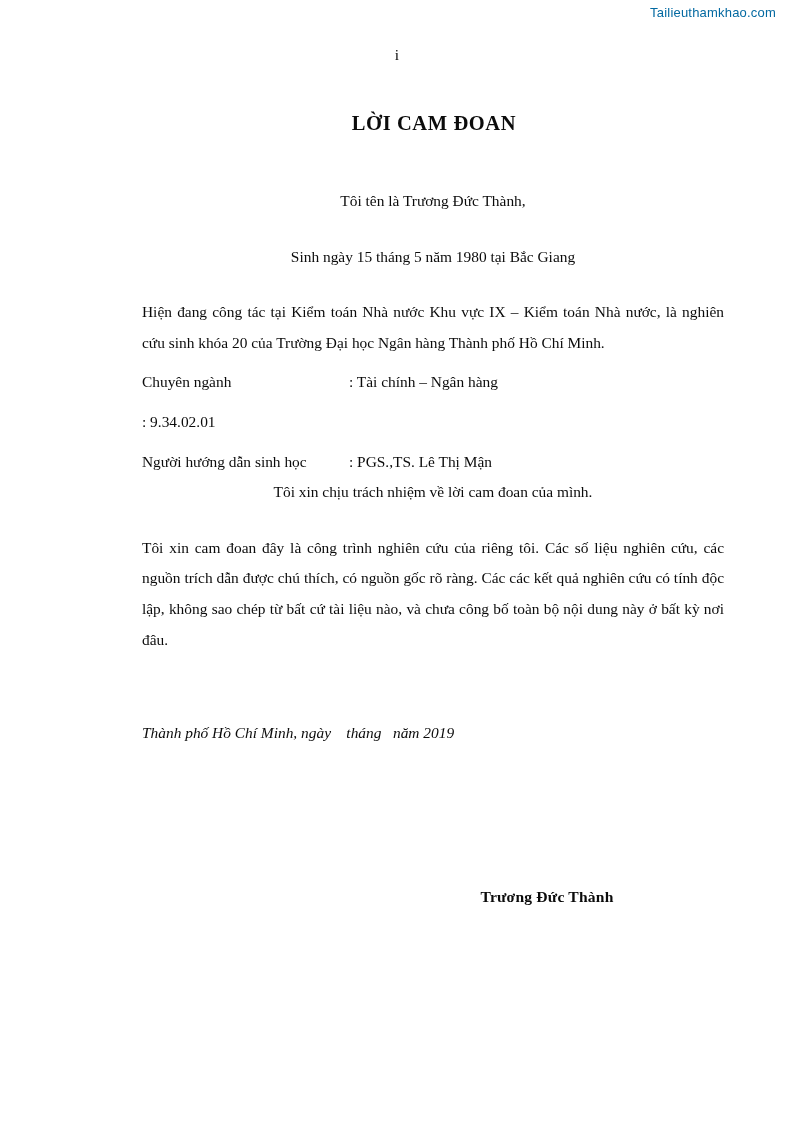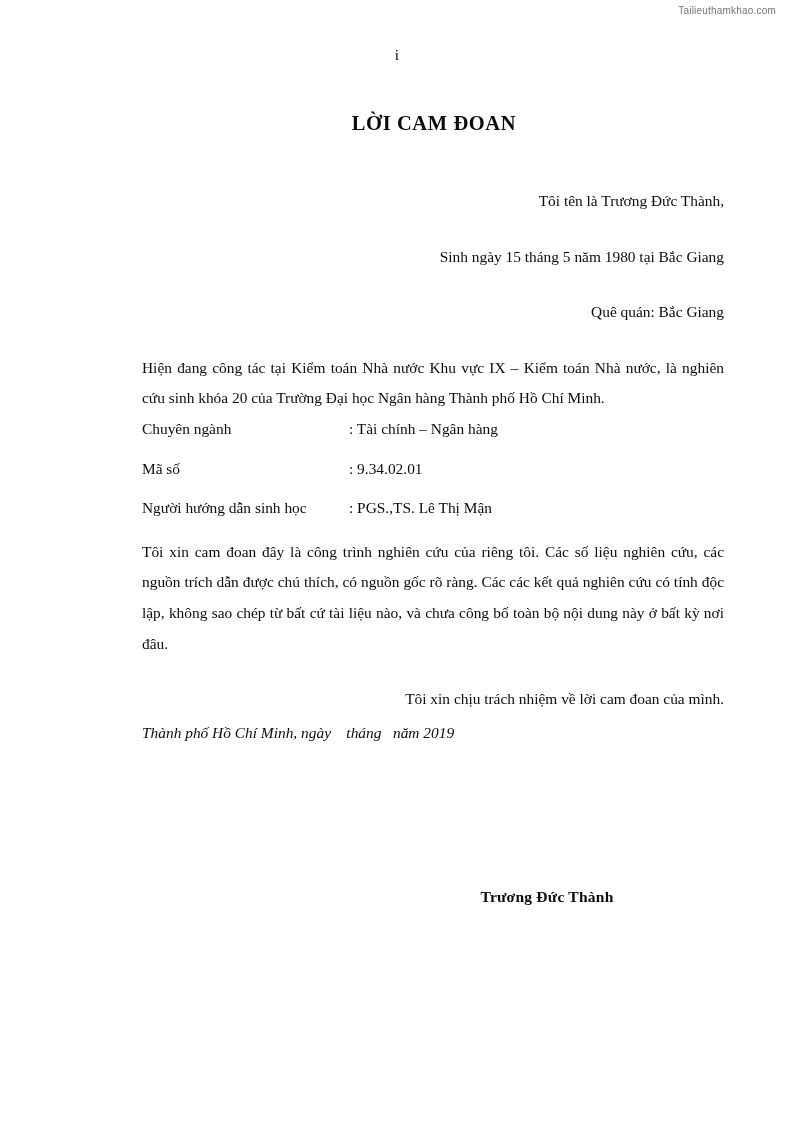--- a/index.html
+++ b/index.html
@@ -17,23 +17,23 @@
     color: #0b0b0b;
     -webkit-font-smoothing: antialiased;
   }
 
   
   .watermark {
     position: absolute;
     top: 5px;
     right: 18px;
     font-family: "Liberation Sans", "DejaVu Sans", sans-serif;
-    font-size: 10px;
+    font-size: 13px;
     letter-spacing: 0.2px;
-    color: #737373;
+    color: #0369a1;
     white-space: nowrap;
     user-select: none;
   }
 
   
   .folio {
     position: absolute;
     top: 45px;
     left: 0;
     width: 794px;
@@ -67,24 +67,24 @@
     line-height: 30.6px;
   }
 
   .para {
     margin: 0 0 0 0;
     text-align: justify;
     text-justify: inter-word;
   }
   .para + .para { margin-top: 25px; }
 
-  .para.nojust { text-align: right; }
+  .para.nojust { text-align: center; }
 
   
-  .field-list { }
+  .field-list { margin-top: 9px; }
   .field-row {
     display: flex;
     align-items: baseline;
     line-height: 30.6px;
     margin-top: 9px;
   }
   .field-row:first-child { margin-top: 0; }
   .field-label {
     width: 207px;
     flex: 0 0 207px;
@@ -131,46 +131,44 @@
   <div class="folio">i</div>
 
   <h1 class="doc-title">LỜI CAM ĐOAN</h1>
 
   <div class="body-block">
 
     <p class="para nojust">Tôi tên là Trương Đức Thành,</p>
 
     <p class="para nojust">Sinh ngày 15 tháng 5 năm 1980 tại Bắc Giang</p>
 
-    <p class="para nojust">Quê quán: Bắc Giang</p>
 
     <p class="para">Hiện đang công tác tại Kiểm toán Nhà nước Khu vực IX – Kiểm toán Nhà nước, là nghiên cứu sinh khóa 20 của Trường Đại học Ngân hàng Thành phố Hồ Chí Minh.</p>
 
     <div class="field-list">
 
       <div class="field-row">
         <span class="field-label">Chuyên ngành</span>
         <span class="field-value">: Tài chính – Ngân hàng</span>
       </div>
 
       <div class="field-row">
-        <span class="field-label">Mã số</span>
         <span class="field-value">: 9.34.02.01</span>
       </div>
 
       <div class="field-row">
         <span class="field-label">Người hướng dẫn sinh học</span>
         <span class="field-value">: PGS.,TS. Lê Thị Mận</span>
       </div>
 
     </div>
 
+    <p class="para nojust">Tôi xin chịu trách nhiệm về lời cam đoan của mình.</p>
+
     <p class="para para-gap">Tôi xin cam đoan đây là công trình nghiên cứu của riêng tôi. Các số liệu nghiên cứu, các nguồn trích dẫn được chú thích, có nguồn gốc rõ ràng. Các các kết quả nghiên cứu có tính độc lập, không sao chép từ bất cứ tài liệu nào, và chưa công bố toàn bộ nội dung này ở bất kỳ nơi đâu.</p>
-
-    <p class="para nojust">Tôi xin chịu trách nhiệm về lời cam đoan của mình.</p>
 
   </div>
 
   <div class="date-line">Thành phố Hồ Chí Minh, ngày    tháng   năm 2019</div>
 
   <div class="signature-name">Trương Đức Thành</div>
 
 </div>
 
 </body></html>

